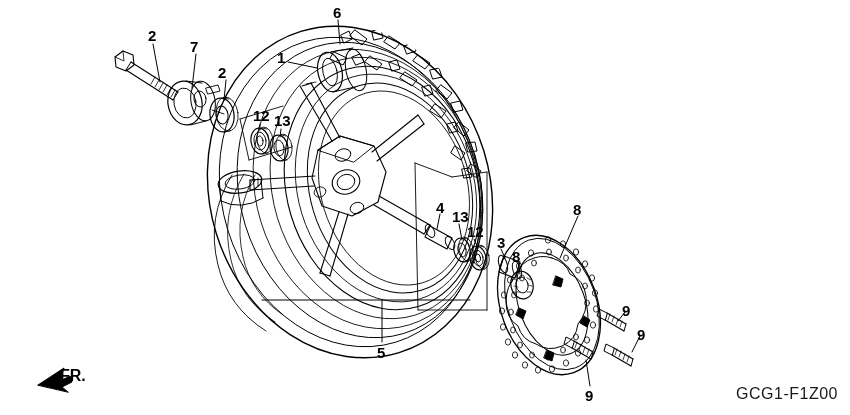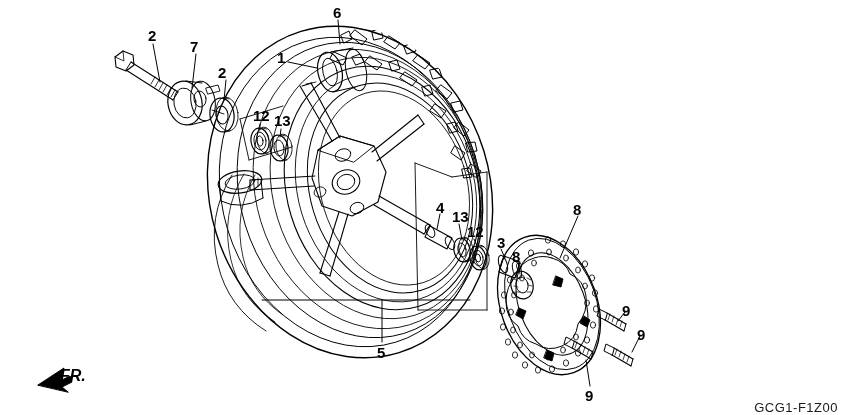--- a/index.html
+++ b/index.html
@@ -31,35 +31,34 @@
     font-size: 15px;
     font-weight: 700;
     color: #000000;
     line-height: 1;
     white-space: nowrap;
     user-select: none;
   }
   #part-code {
     position: absolute;
     right: 12px;
-    bottom: 0;
+    bottom: 12px;
     font-family: "Liberation Sans", sans-serif;
-    font-size: 13px;
+    font-size: 16px;
     letter-spacing: 0.5px;
     color: #1a1a1a;
     white-space: nowrap;
   }
   #fr-label {
     position: absolute;
     left: 60px;
     top: 367px;
     font-family: "Liberation Sans", sans-serif;
     font-size: 16px;
     font-weight: 700;
-    font-style: italic;
     color: #000000;
     white-space: nowrap;
   }
 </style>
 </head>
 <body>
 
 <div id="diagram-root">
 
   <svg id="diagram-svg" viewBox="0 0 850 415">

